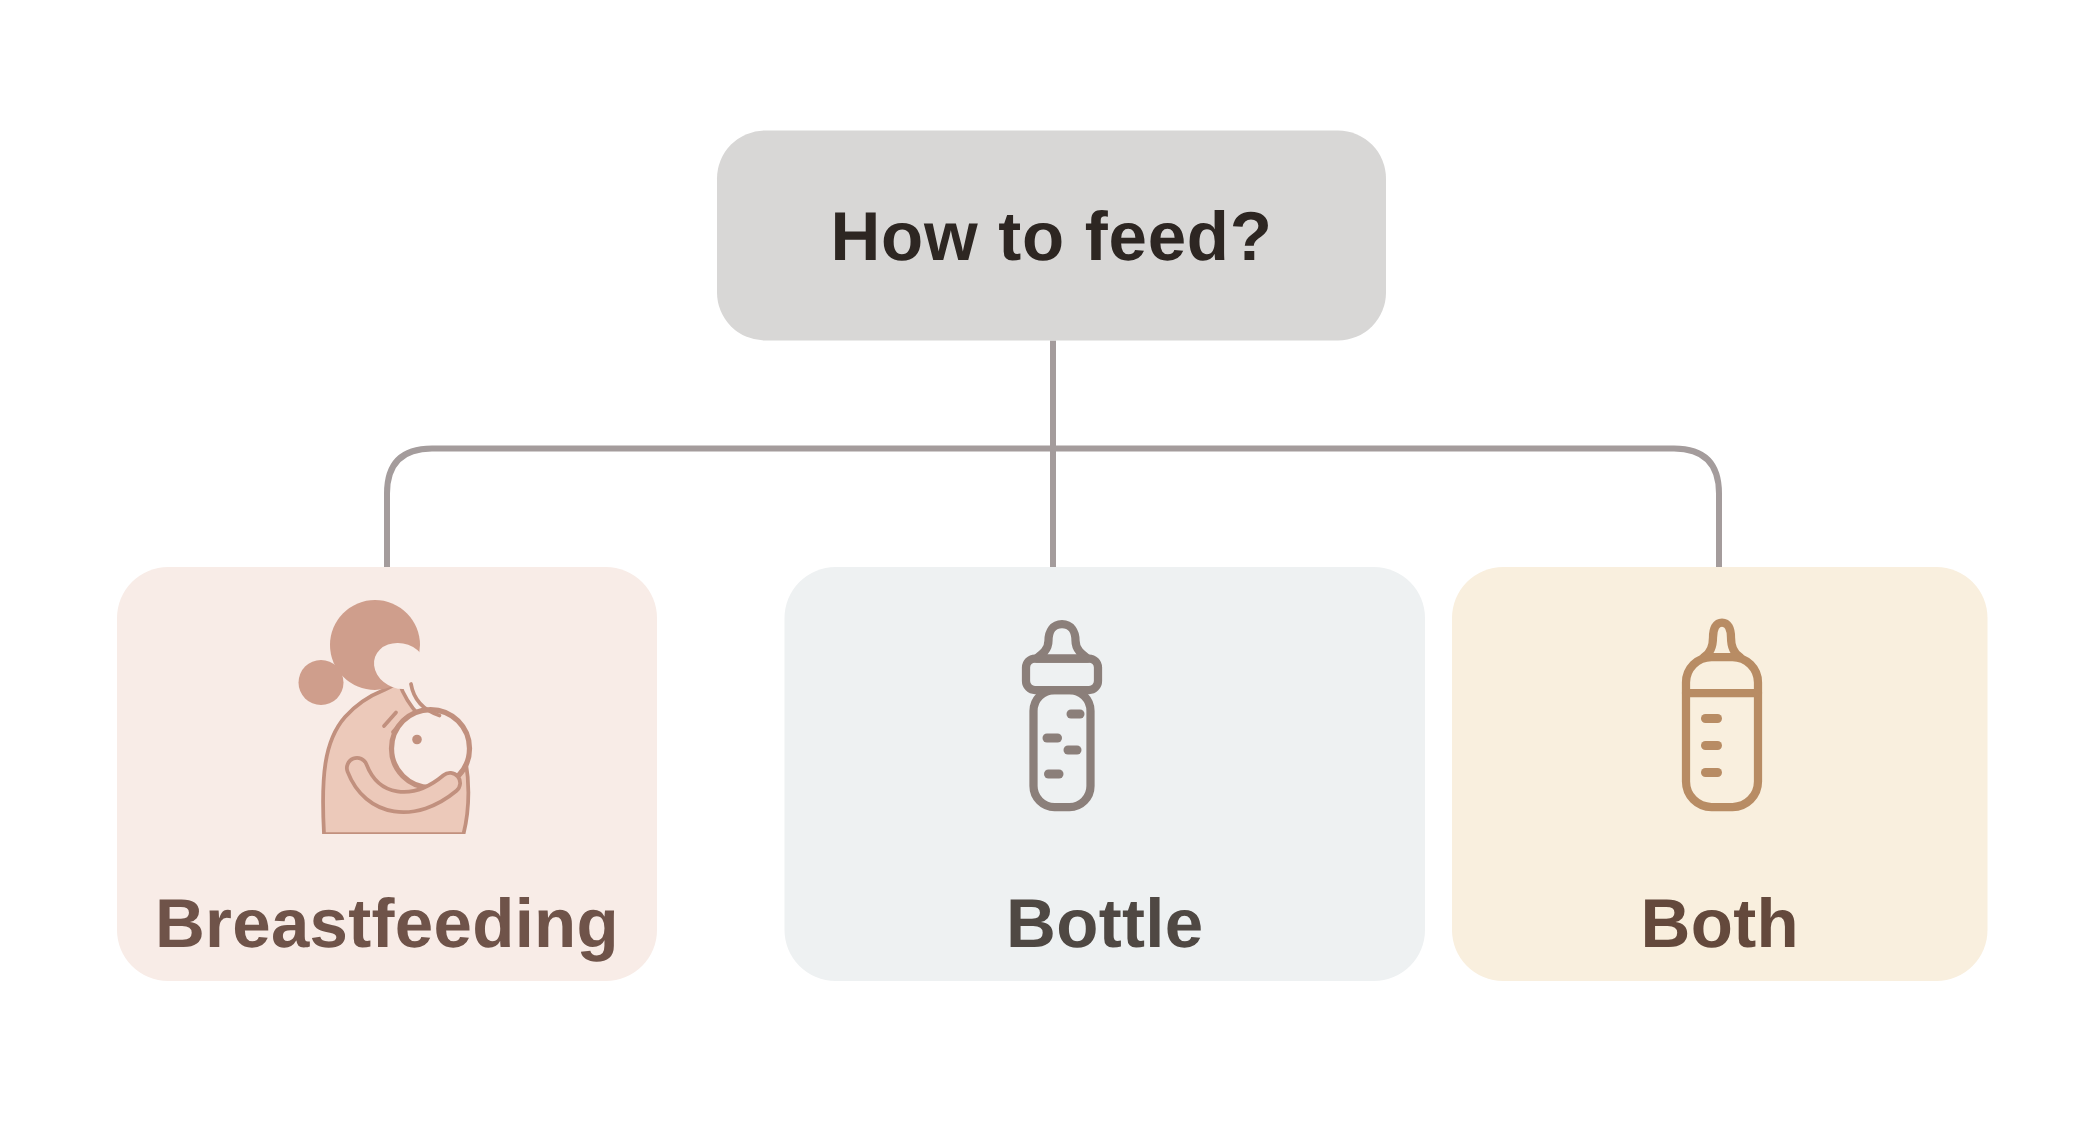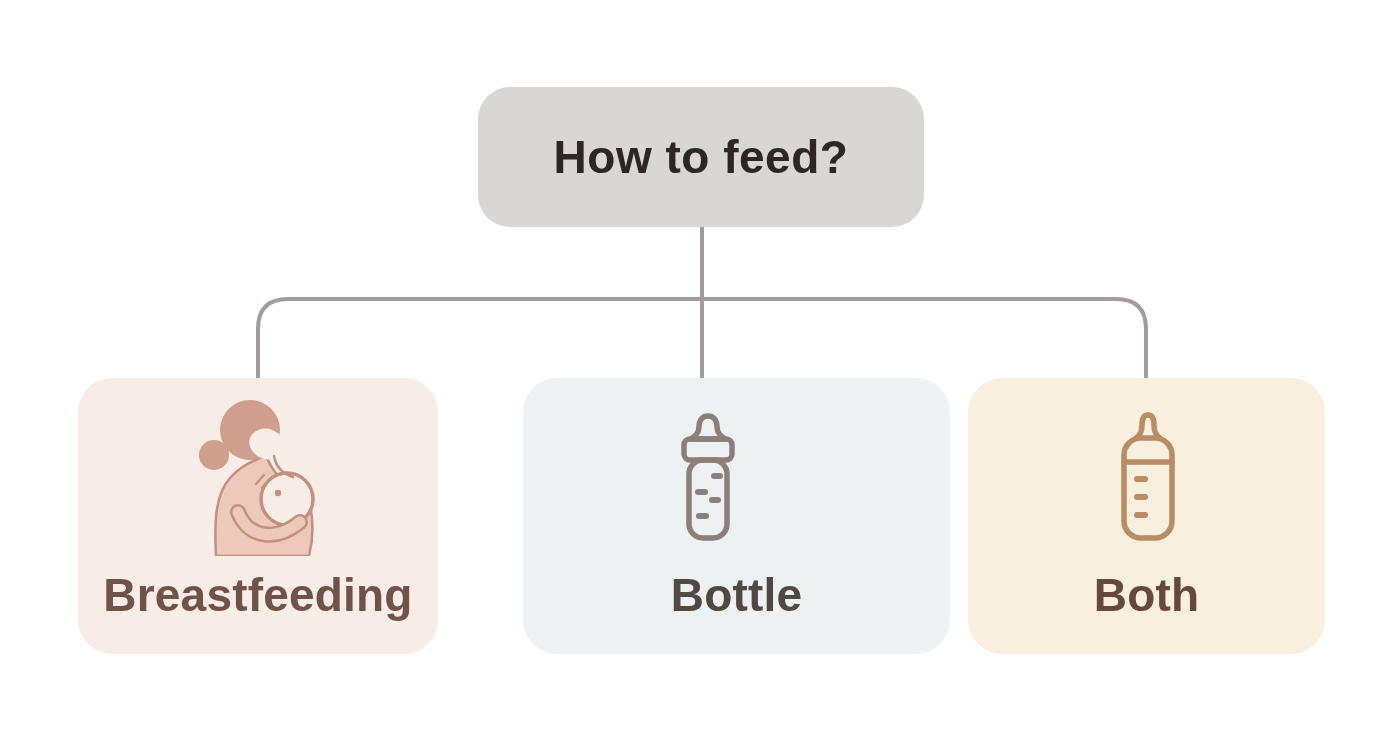--- a/index.html
+++ b/index.html
@@ -20,21 +20,21 @@
   .root-label {
     font-size:46px; font-weight:700; letter-spacing:0.5px;
     color:var(--root-text,#2d2622);
   }
   .child { top:378px; height:276px; border-radius:34px; }
   .n1 { left:78px;  width:360px; background:var(--breastfeeding-bg,#f8ece7); }
   .n2 { left:523px; width:427px; background:var(--bottle-bg,#eef1f2); }
   .n3 { left:968px; width:357px; background:var(--both-bg,#f9efde); }
 
   .child .label {
-    position:absolute; left:0; right:0; top:188px; height:58px; line-height:58px;
+    position:absolute; left:0; right:0; top:208px; height:58px; line-height:58px;
     text-align:center; font-size:46px; font-weight:700; letter-spacing:0.2px;
   }
   .n1 .label { color:var(--breastfeeding-text,#6f5349); }
   .n2 .label { color:var(--bottle-text,#4f4843); }
   .n3 .label { color:var(--both-text,#64493c); }
 
   .icon { position:absolute; }
   .n1 .icon { left:112px; top:20px; }
   .n2 .icon { left:147px; top:33px; }
   .n3 .icon { left:146px; top:32px; }

